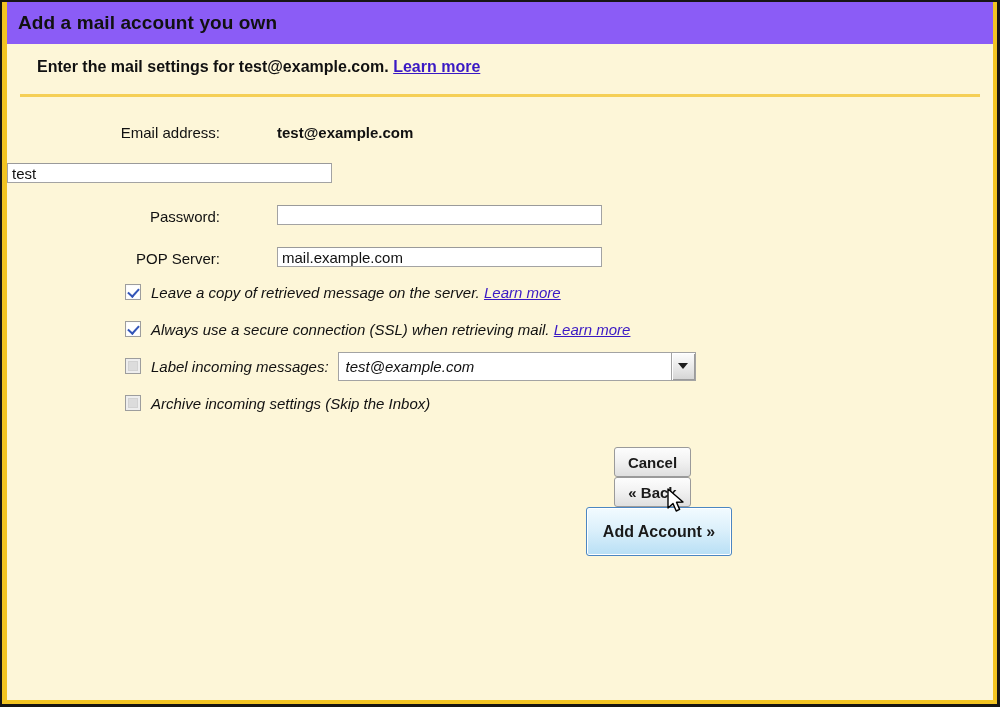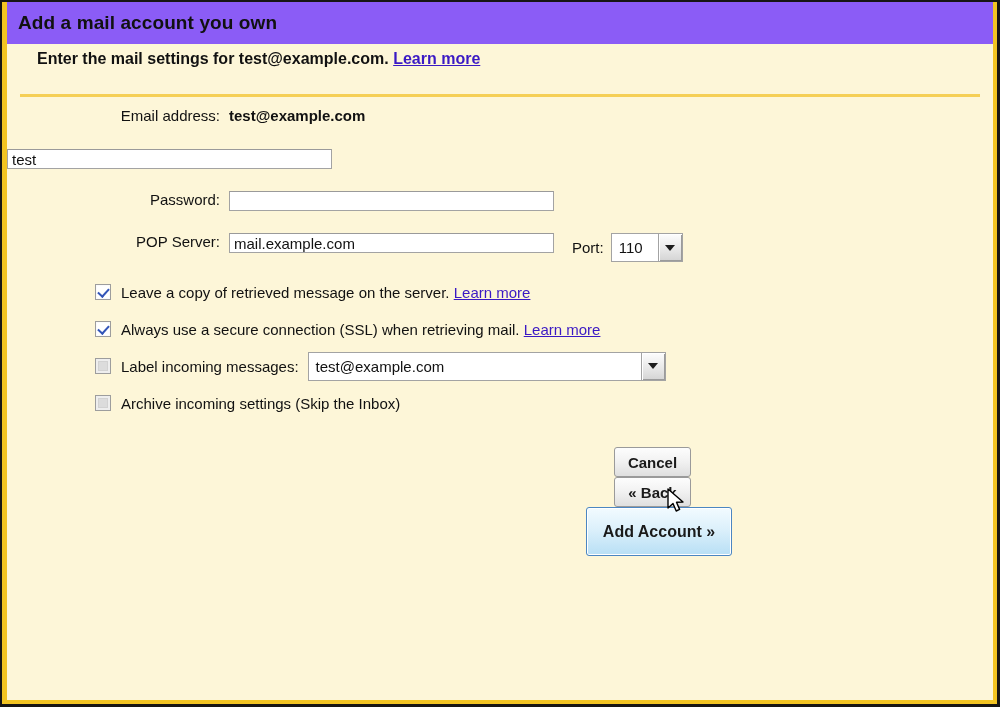--- a/index.html
+++ b/index.html
@@ -55,21 +55,21 @@
     font-weight: bold;
     color: #111;
     letter-spacing: 0.1px;
     white-space: nowrap;
   }
 
   
   .subtitle {
     position: absolute;
     left: 30px;
-    top: 48px;
+    top: 56px;
     font-size: 16px;
     font-weight: bold;
     color: #111;
     white-space: nowrap;
   }
   .hr {
     position: absolute;
     left: 13px;
     right: 13px;
     top: 92px;
@@ -86,23 +86,24 @@
 
   
   .form {
     position: absolute;
     left: 0;
     top: 105px;
     right: 0;
   }
   .row {
     display: flex;
-    align-items: flex-start;
+    align-items: flex-end;
     height: 34px;
     margin-bottom: 8px;
+    gap: 48px;
   }
   .row-label {
     width: 222px;
     text-align: right;
     padding-right: 9px;
     font-size: 15px;
     color: #111;
     white-space: nowrap;
   }
   .row-static {
@@ -170,22 +171,23 @@
   }
   .port-select .sel-val { width: 46px; }
   .label-select { width: 358px; }
   .label-select .sel-val { flex: 1; }
 
   
   .cbrow {
     display: flex;
     align-items: center;
     height: 34px;
-    padding-left: 88px;
+    padding-left: 118px;
     margin-bottom: 3px;
+    font-style: italic;
   }
   .cbrow .cbtext {
     font-size: 15px;
     color: #111;
     margin-left: 10px;
     white-space: nowrap;
   }
   .cbrow .cbtext.withsel { margin-right: 9px; text-align: right; }
 
   .cbox {
@@ -285,29 +287,20 @@
       </div>
 
       <div class="row">
         <div class="row-label">Password:</div>
         <input class="txt" type="password" value="" style="">
       </div>
 
       <div class="row">
         <div class="row-label">POP Server:</div>
         <input class="txt" type="text" value="mail.example.com" style="">
-        <div class="port-wrap">
-          <span class="port-label">Port:</span>
-          <div class="select-box port-select">
-            <span class="sel-val">110</span>
-            <span class="sel-arrow">
-                <i class="caret"></i>
-              </span>
-          </div>
-        </div>
       </div>
 
       <div class="cbrow">
         <span class="cbox checked"></span>
         <span class="cbtext">
           <span>Leave a copy of retrieved message on the server.</span>
           <a class="learn normal" href="#">Learn more</a>
         </span>
       </div>
 

